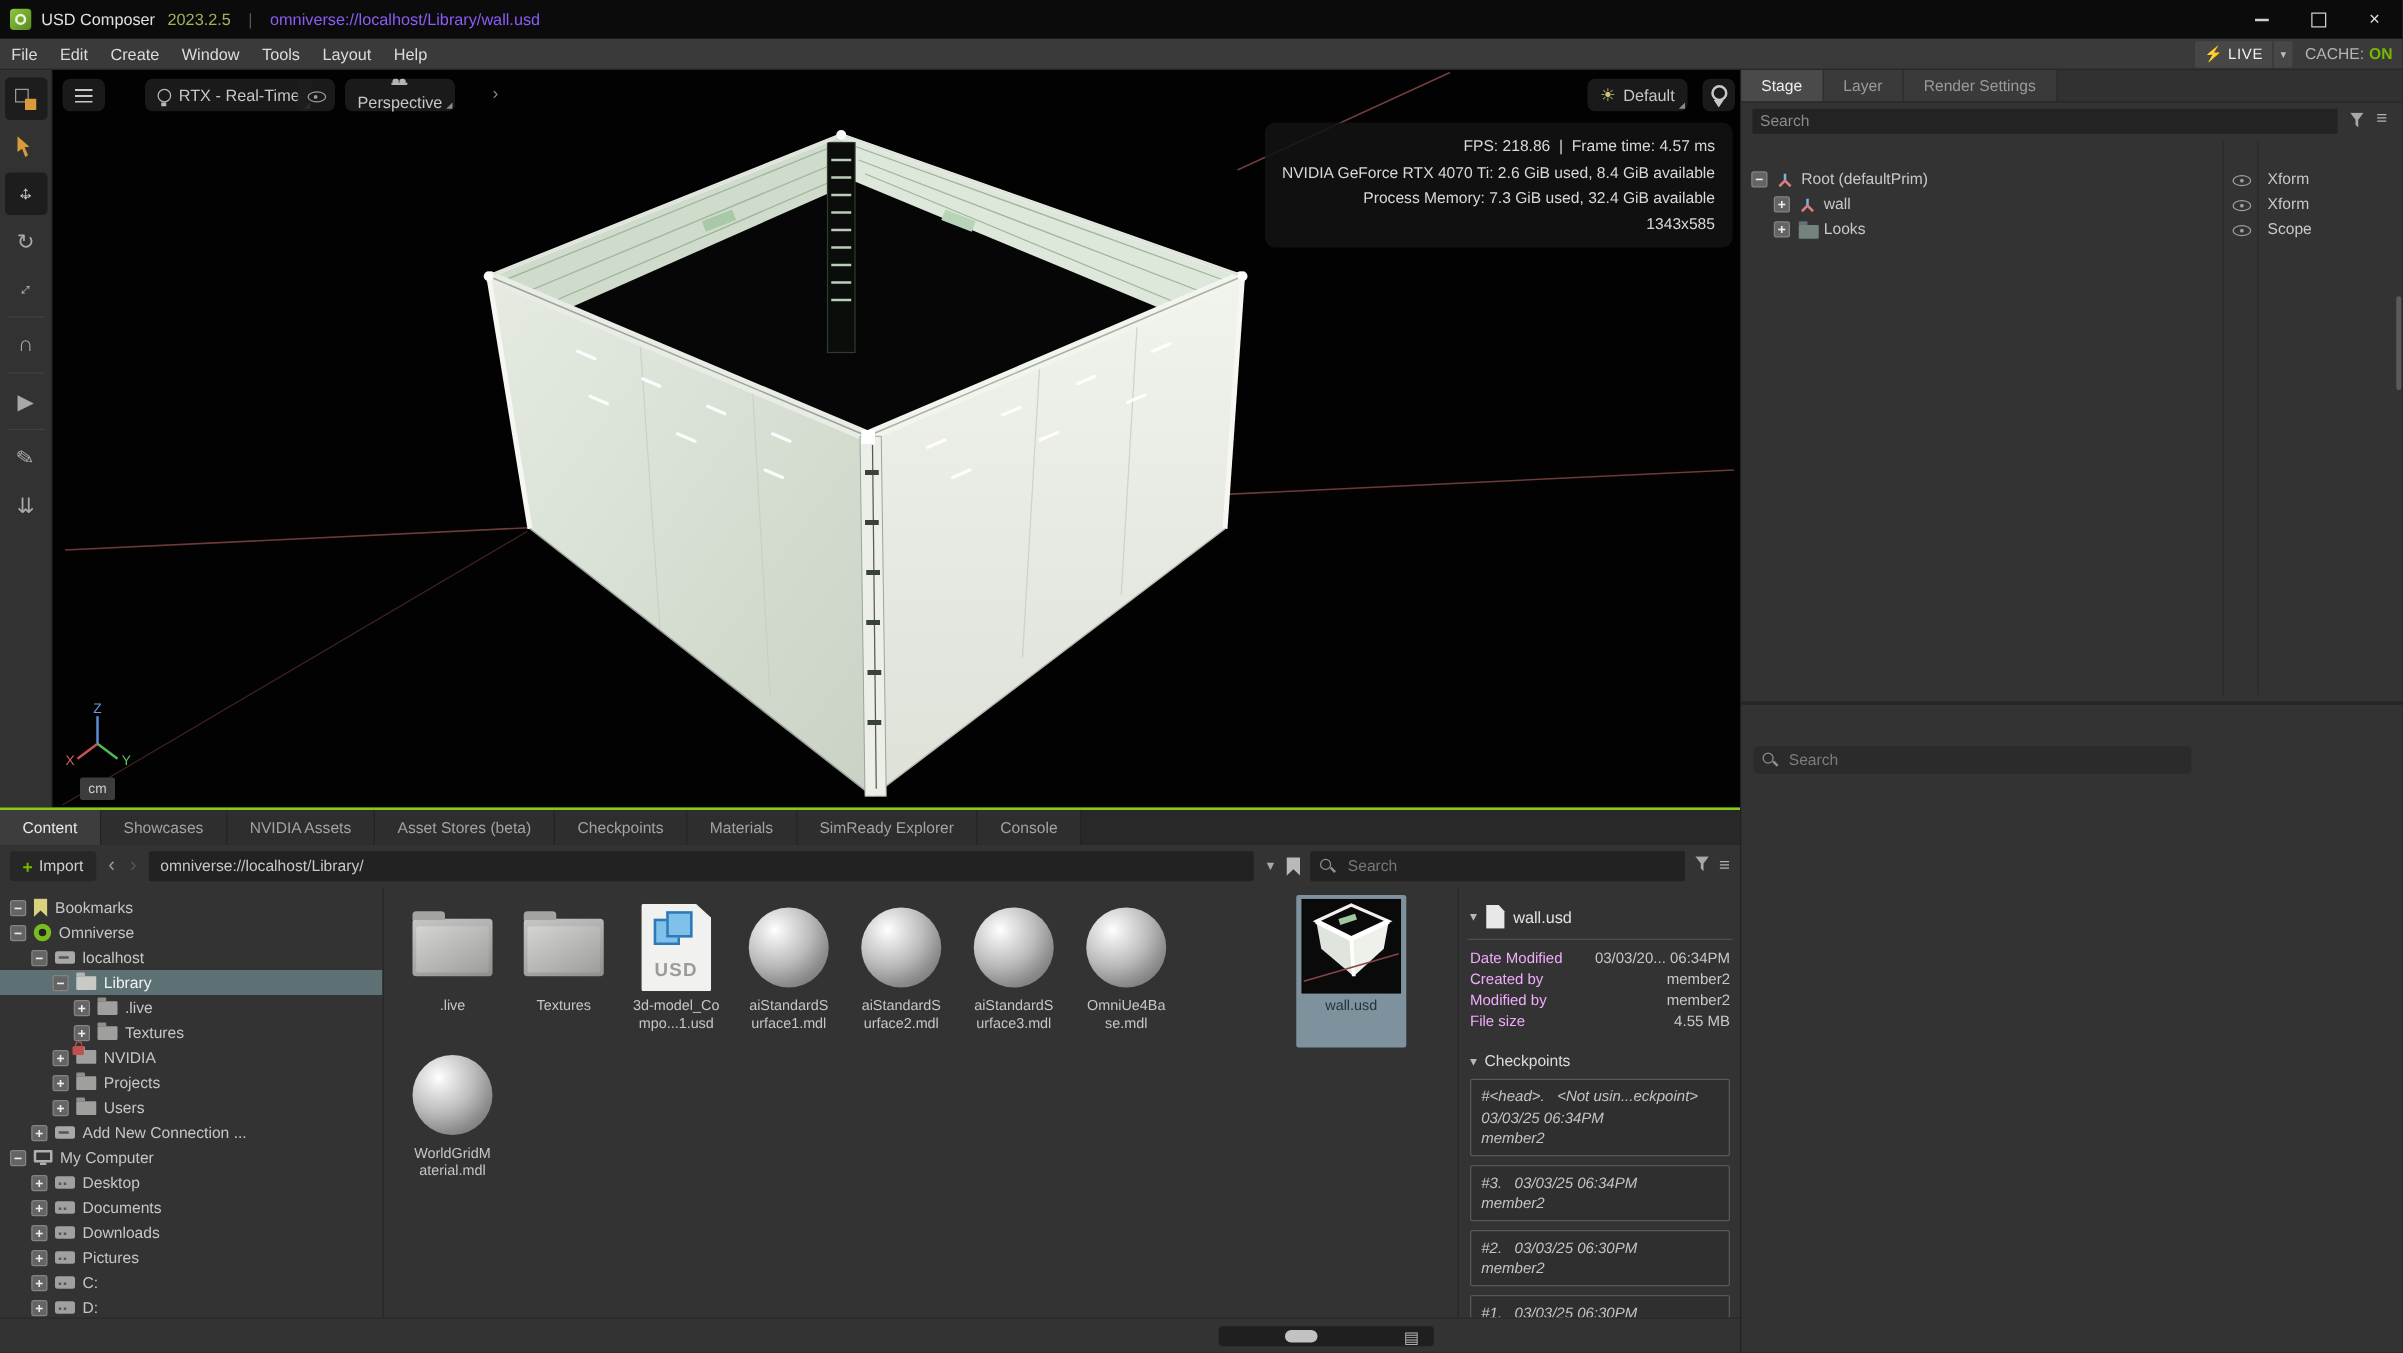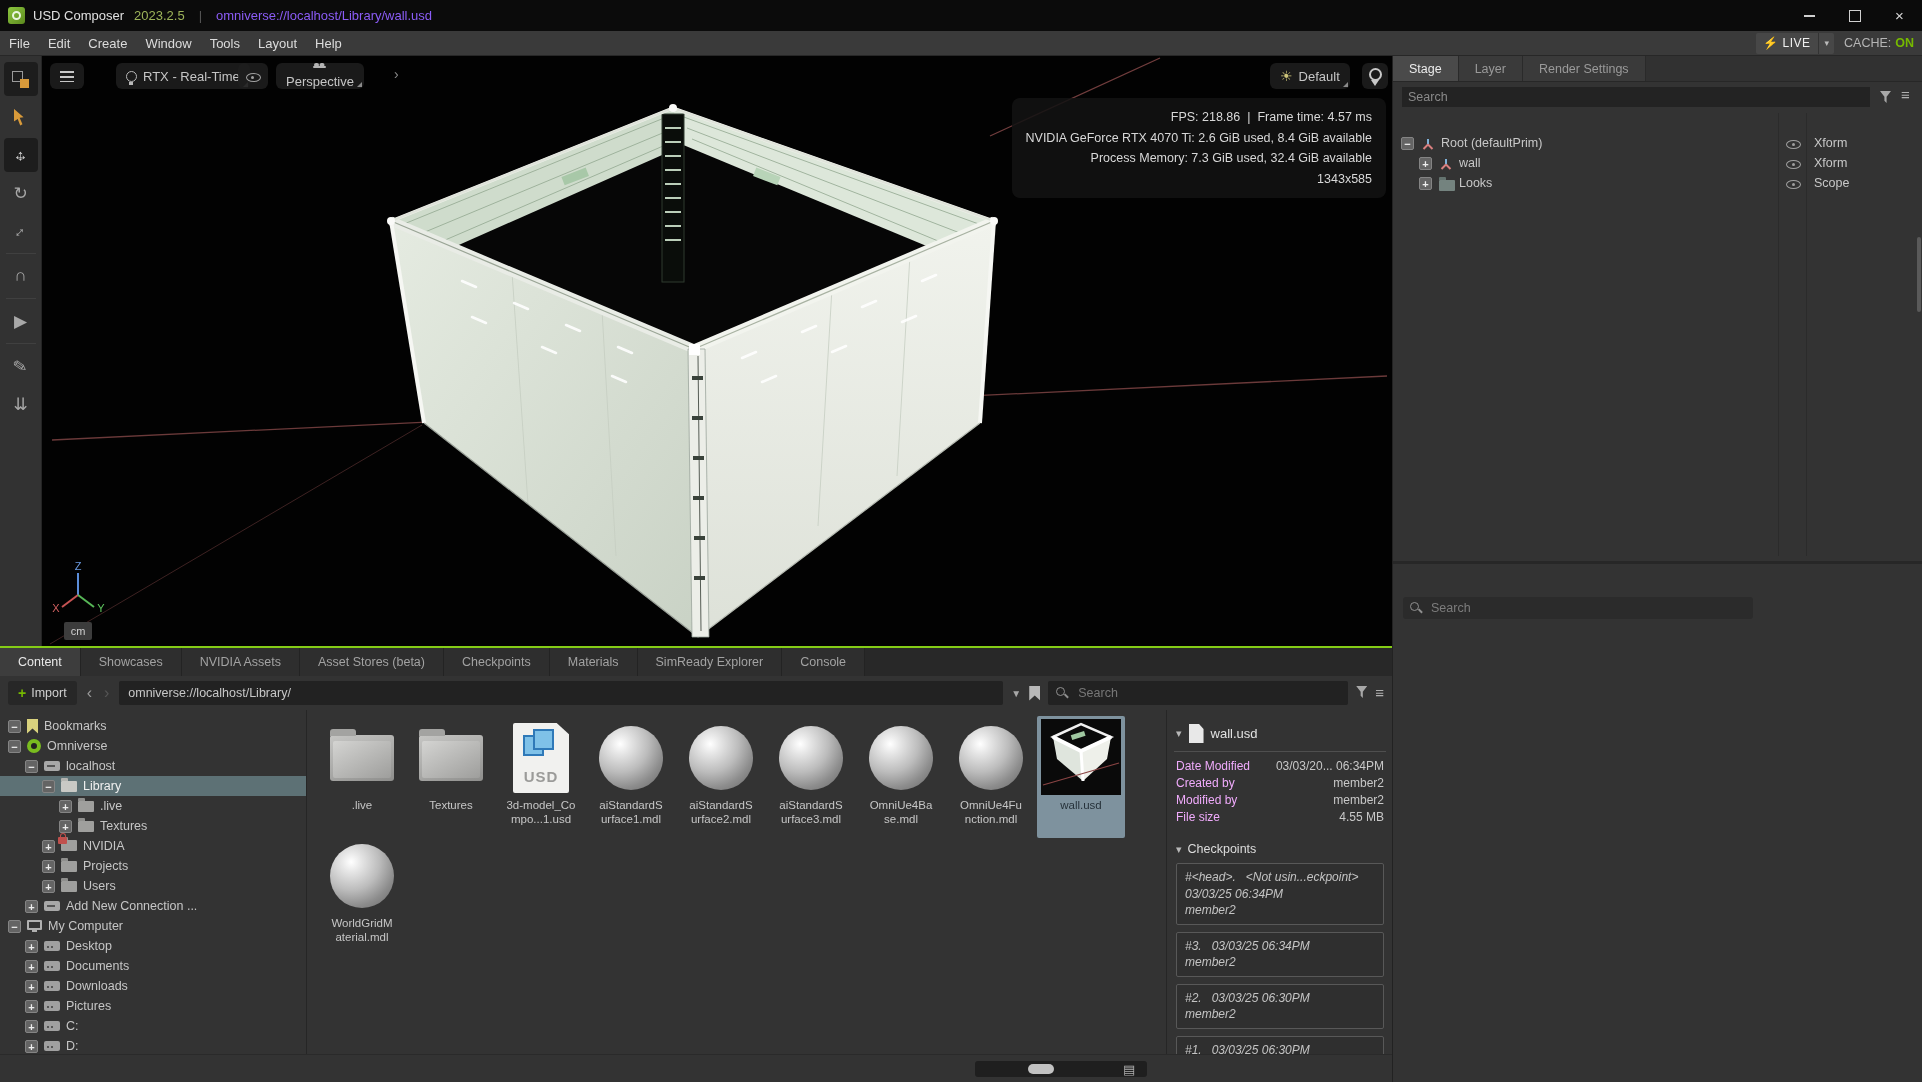--- a/index.html
+++ b/index.html
@@ -609,29 +609,20 @@
     </div>
     <div class="cell" style="left:857px;top:8px;">
       <div class="iconbox">
           <span class="sphere-lg"></span>
         </div>
       <div class="lab">
           <span>OmniUe4Ba</span>
           <span>se.mdl</span>
         </div>
     </div>
-    <div class="cell" style="left:947px;top:8px;">
-      <div class="iconbox">
-          <span class="sphere-lg"></span>
-        </div>
-      <div class="lab">
-          <span>OmniUe4Fu</span>
-          <span>nction.mdl</span>
-        </div>
-    </div>
     <div class="cell sel" style="left:1037px;top:6px;">
       <div class="iconbox" style="height:82px;">
         <svg width="80" height="76" viewBox="0 0 80 76">
           <rect x="0" y="0" width="80" height="76" fill="#0a0a0a"></rect>
           <polygon points="12,18 40,5 70,18 40,32" fill="none" stroke="#f0f0f0" stroke-width="2.5"></polygon>
           <polygon points="12,18 40,32 42,62 16,40" fill="#dfe5dd"></polygon>
           <polygon points="40,32 70,18 66,40 42,62" fill="#eef0ea"></polygon>
           <line x1="12" y1="18" x2="40" y2="32" stroke="#ffffff" stroke-width="4"></line>
           <line x1="40" y1="32" x2="70" y2="18" stroke="#ffffff" stroke-width="4"></line>
           <line x1="40" y1="32" x2="42" y2="62" stroke="#ffffff" stroke-width="3"></line>

